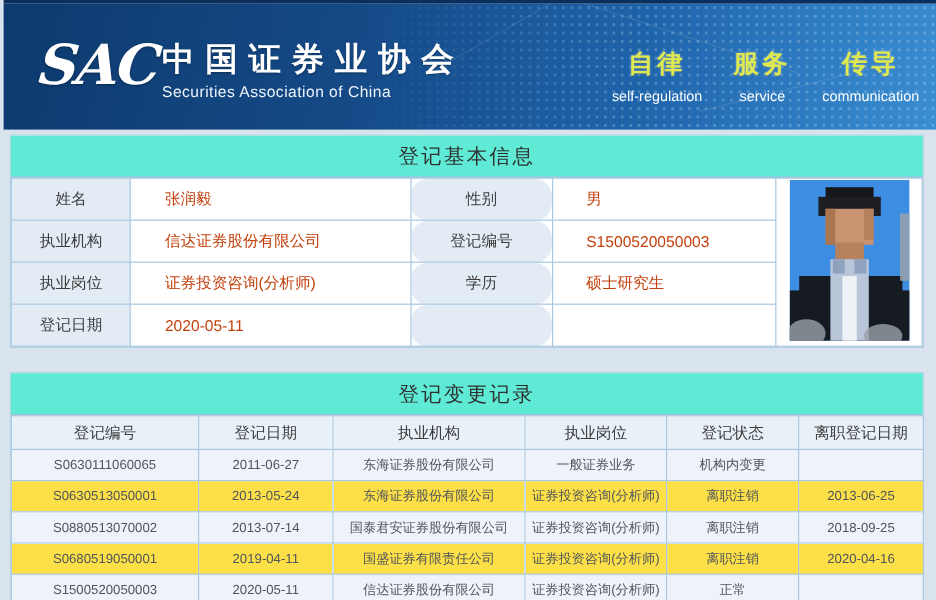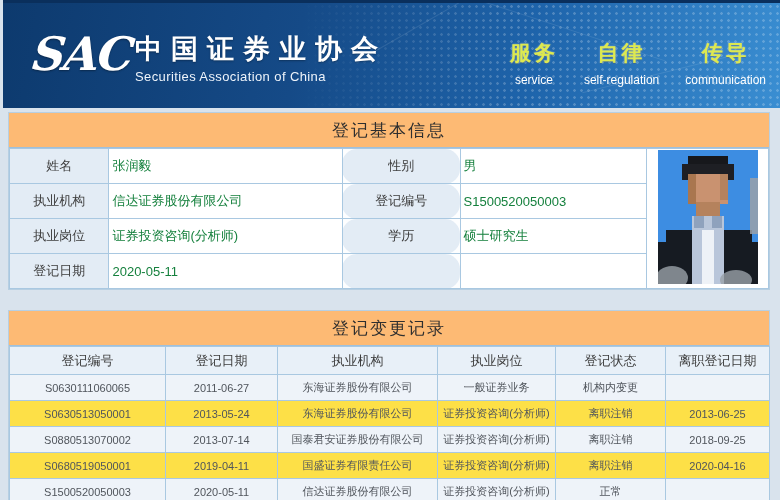--- a/index.html
+++ b/index.html
@@ -56,30 +56,30 @@
   
   .section {
     position:absolute; left:8px; width:762px;
     background:#fdfeff; border:1px solid #b7cfe2;
   }
   .sec1 { top:112px; height:178px; }
   .sec2 { top:310px; height:196px; }
   .sec-title {
     height:35px; line-height:35px; text-align:center;
     font-size:17px; color:#2f2f2f; letter-spacing:2px;
-    border-bottom:1px solid #9fc0dc; background:#fdba74;
+    border-bottom:1px solid #9fc0dc; background:#5eead4;
   }
 
   table { border-collapse:collapse; width:100%; table-layout:fixed; }
   td, th { border:1px solid #a9c8e1; overflow:hidden; white-space:nowrap; }
 
   
   .t1 td { height:35px; font-size:13px; color:#3d3d3d; }
   .t1 .lbl { background:#e3ecf5; text-align:center; width:98px; }
-  .t1 .val { background:#ffffff; padding-left:3px; color:#15803d; }
+  .t1 .val { background:#ffffff; padding-left:28px; color:#c2410c; }
   .t1 .c-v1 { width:230px; }
   .t1 .c-l2 { width:116px;border-radius:15px; }
   .t1 .c-v2 { width:184px; }
   .t1 .photo-cell { width:120px; background:#ffffff; text-align:center; vertical-align:middle; }
 
   
   .t2 th {
     height:28px; background:#e8f0f8; font-size:13px; font-weight:normal;
     color:#3d3d3d; text-align:center;
   }
@@ -100,26 +100,26 @@
 
   <div class="logo">SAC</div>
 
   <div class="org">
     <div class="org-cn">中国证券业协会</div>
     <div class="org-en">Securities Association of China</div>
   </div>
 
   <div class="slogan">
     <div class="slogan-col">
+      <span class="slogan-cn">自律</span>
+      <span class="slogan-en">self-regulation</span>
+    </div>
+    <div class="slogan-col">
       <span class="slogan-cn">服务</span>
       <span class="slogan-en">service</span>
-    </div>
-    <div class="slogan-col">
-      <span class="slogan-cn">自律</span>
-      <span class="slogan-en">self-regulation</span>
     </div>
     <div class="slogan-col">
       <span class="slogan-cn">传导</span>
       <span class="slogan-en">communication</span>
     </div>
   </div>
 </div>
 
 <div class="section sec1">
   <div class="sec-title">登记基本信息</div>

